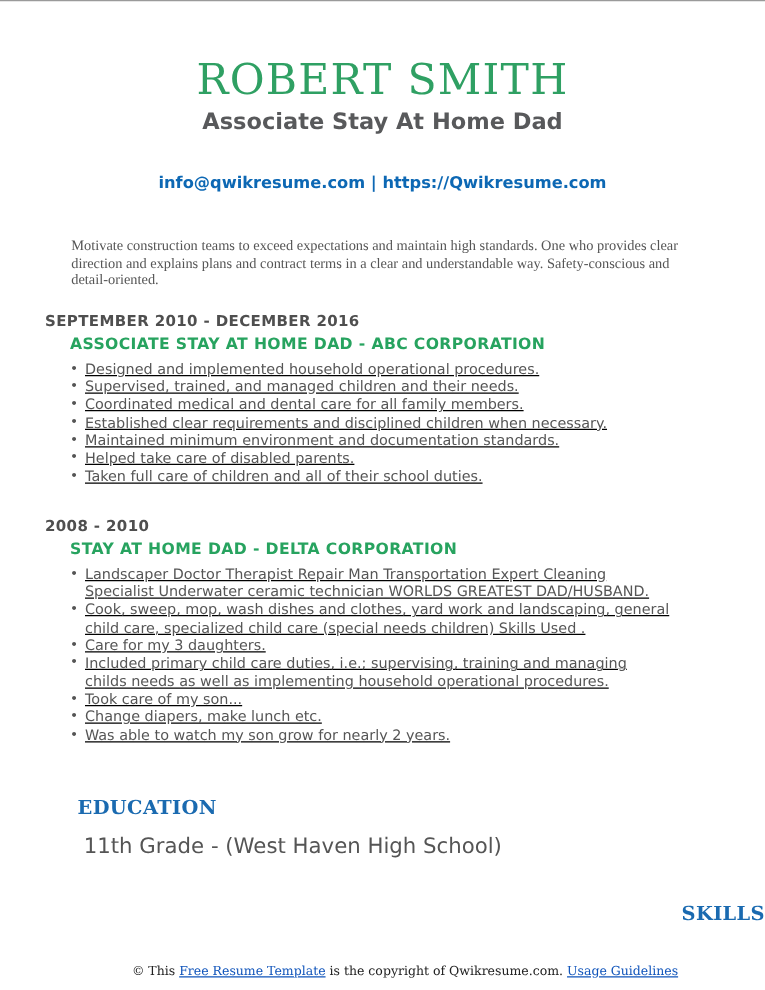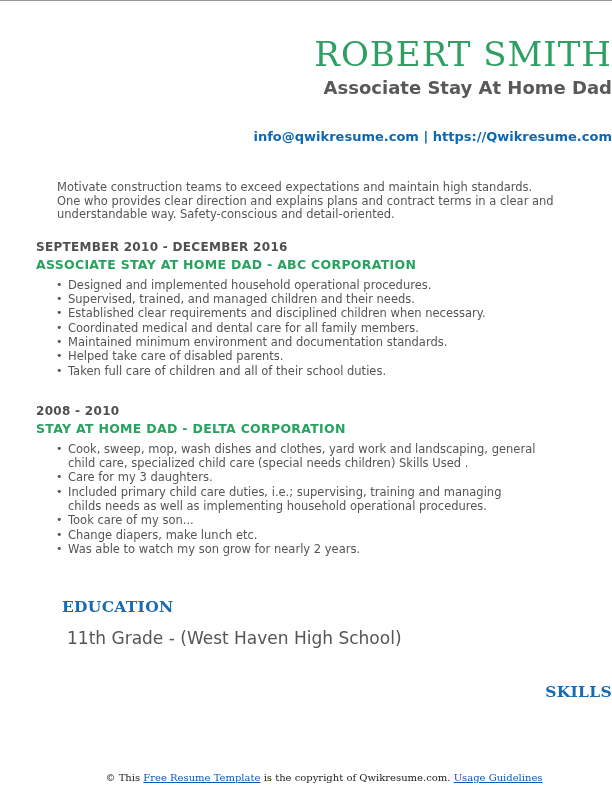--- a/index.html
+++ b/index.html
@@ -8,21 +8,21 @@
     width: 612px;
     height: 792px;
     margin: 0 auto;
     background: #ffffff;
     font-family: "DejaVu Sans", "Liberation Sans", sans-serif;
     overflow: hidden;
     border-top: 1px solid #9a9a9a;
     box-sizing: border-box;
   }
   
-  .header { text-align: right; padding-top: 36px; }
+  .header { text-align: center; padding-top: 46px; }
   .name {
     font-family: "DejaVu Serif", "Liberation Serif", serif;
     font-size: 34px;
     line-height: 34px;
     font-weight: 400;
     color: #2fa063;
     letter-spacing: 1px;
   }
   .subtitle {
     margin-top: 7px;
@@ -37,39 +37,41 @@
     font-weight: bold;
     color: #0d68b4;
   }
   
   .summary {
     margin: 37px 30px 0 57px;
     width: 502px;
     font-size: 11.5px;
     line-height: 13.6px;
     color: #555555;
+    font-family: Liberation Serif, serif;
   }
   
   .job { margin-left: 36px; }
   .job-1 { margin-top: 18px; }
   .job-2 { margin-top: 26px; }
   .job-dates {
     font-size: 12px;
     font-weight: bold;
     color: #4f4f4f;
     letter-spacing: 0.3px;
   }
   .job-heading {
     margin-top: 3px;
     font-size: 12.5px;
     font-weight: bold;
     color: #27a35f;
     letter-spacing: 0.3px;
+    margin-left: 20px;
   }
-  ul.bullets { margin: 6px 0 0 0; padding: 0; }
+  ul.bullets { margin: 6px 0 0 0; padding: 0; text-decoration: underline; }
   ul.bullets li {
     list-style: none;
     position: relative;
     margin-left: 32px;
     max-width: 470px;
     font-size: 11.5px;
     line-height: 14.3px;
     color: #555555;
   }
   ul.bullets li::before {
@@ -127,32 +129,33 @@
   </div>
 
   <div class="summary">Motivate construction teams to exceed expectations and maintain high standards. One who provides clear direction and explains plans and contract terms in a clear and understandable way. Safety-conscious and detail-oriented.</div>
 
   <div class="job job-1">
     <div class="job-dates">SEPTEMBER 2010 - DECEMBER 2016</div>
     <div class="job-heading">ASSOCIATE STAY AT HOME DAD - ABC CORPORATION</div>
     <ul class="bullets">
         <li>Designed and implemented household operational procedures.</li>
         <li>Supervised, trained, and managed children and their needs.</li>
+        <li>Coordinated medical and dental care for all family members.</li>
         <li>Established clear requirements and disciplined children when necessary.</li>
-        <li>Coordinated medical and dental care for all family members.</li>
         <li>Maintained minimum environment and documentation standards.</li>
         <li>Helped take care of disabled parents.</li>
         <li>Taken full care of children and all of their school duties.</li>
       </ul>
   </div>
 
   <div class="job job-2">
     <div class="job-dates">2008 - 2010</div>
     <div class="job-heading">STAY AT HOME DAD - DELTA CORPORATION</div>
     <ul class="bullets">
+        <li>Landscaper Doctor Therapist Repair Man Transportation Expert Cleaning Specialist Underwater ceramic technician WORLDS GREATEST DAD/HUSBAND.</li>
         <li>Cook, sweep, mop, wash dishes and clothes, yard work and landscaping, general child care, specialized child care (special needs children) Skills Used .</li>
         <li>Care for my 3 daughters.</li>
         <li>Included primary child care duties, i.e.; supervising, training and managing childs needs as well as implementing household operational procedures.</li>
         <li>Took care of my son...</li>
         <li>Change diapers, make lunch etc.</li>
         <li>Was able to watch my son grow for nearly 2 years.</li>
       </ul>
   </div>
 
   <div class="section-block edu-block">

